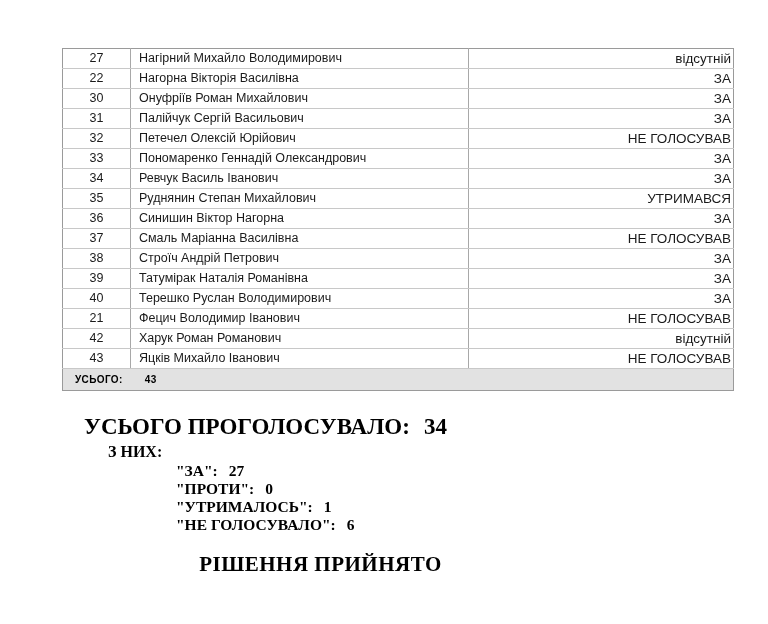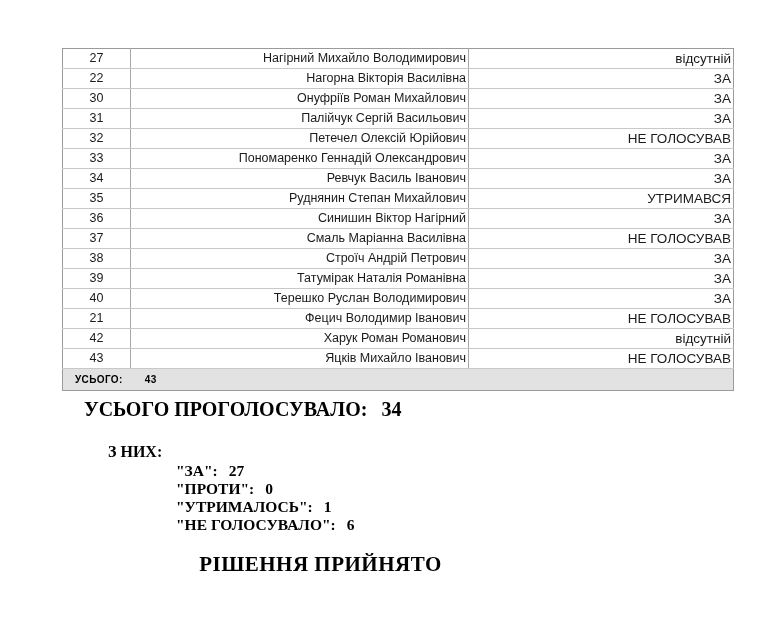--- a/index.html
+++ b/index.html
@@ -43,22 +43,22 @@
     color: #1a1a1a;
     white-space: nowrap;
     overflow: hidden;
   }
   table.vote-table td.num {
     text-align: center;
     border-right: 1px solid #a8a8a8;
     font-size: 12.5px;
   }
   table.vote-table td.name {
-    text-align: right;
-    padding-left: 24px;
+    text-align: left;
+    padding-left: 8px;
     border-right: 1px solid #a8a8a8;
   }
   table.vote-table td.vote {
     text-align: right;
     font-size: 13.5px;
   }
   table.vote-table tr:first-child td { border-top: none; }
 
   
   tr.total-row td {
@@ -80,22 +80,22 @@
   
   .summary {
     position: absolute;
     font-family: "Liberation Serif", "DejaVu Serif", serif;
     font-weight: bold;
     color: #000;
     white-space: pre;
   }
   #summary-total {
     left: 84px;
-    top: 398px;
-    font-size: 20px;
+    top: 414px;
+    font-size: 23px;
   }
   #summary-total .val { margin-left: 14px; }
 
   #summary-ofthem {
     left: 108px;
     top: 443px;
     font-size: 16px;
   }
 
   .breakdown-line {
@@ -174,21 +174,21 @@
           <td class="name">Ревчук Василь Іванович</td>
           <td class="vote">ЗА</td>
         </tr>
         <tr>
           <td class="num">35</td>
           <td class="name">Руднянин Степан Михайлович</td>
           <td class="vote">УТРИМАВСЯ</td>
         </tr>
         <tr>
           <td class="num">36</td>
-          <td class="name">Синишин Віктор Нагірний</td>
+          <td class="name">Синишин Віктор Нагорна</td>
           <td class="vote">ЗА</td>
         </tr>
         <tr>
           <td class="num">37</td>
           <td class="name">Смаль Маріанна Василівна</td>
           <td class="vote">НЕ ГОЛОСУВАВ</td>
         </tr>
         <tr>
           <td class="num">38</td>
           <td class="name">Строїч Андрій Петрович</td>

